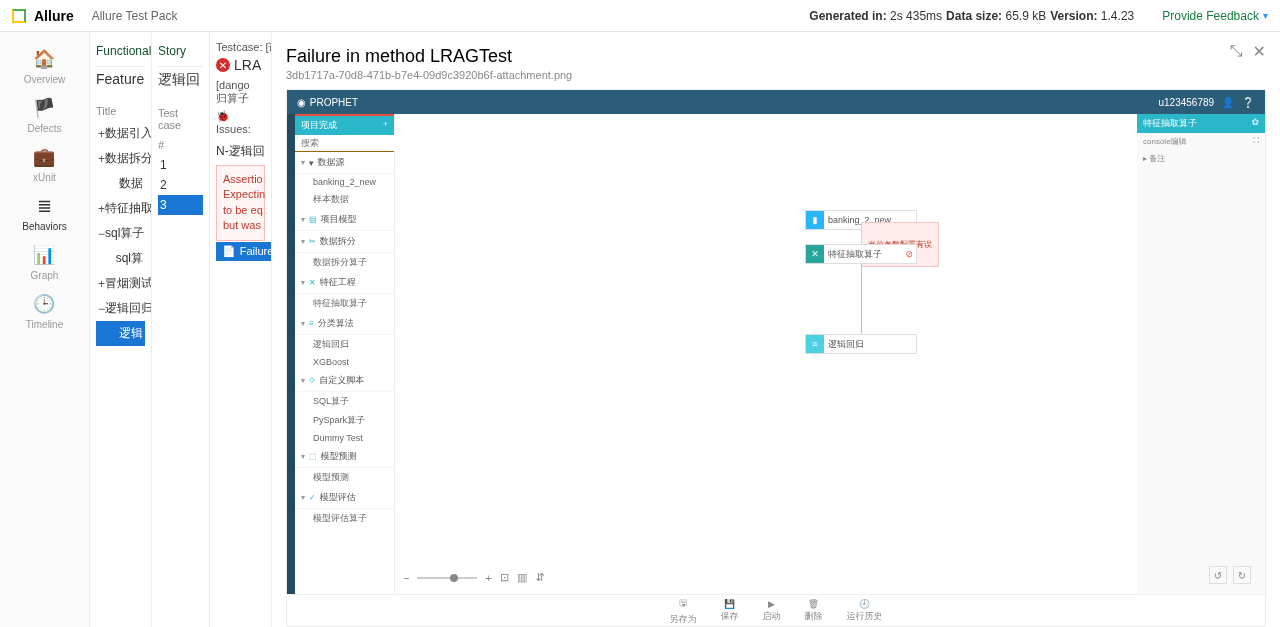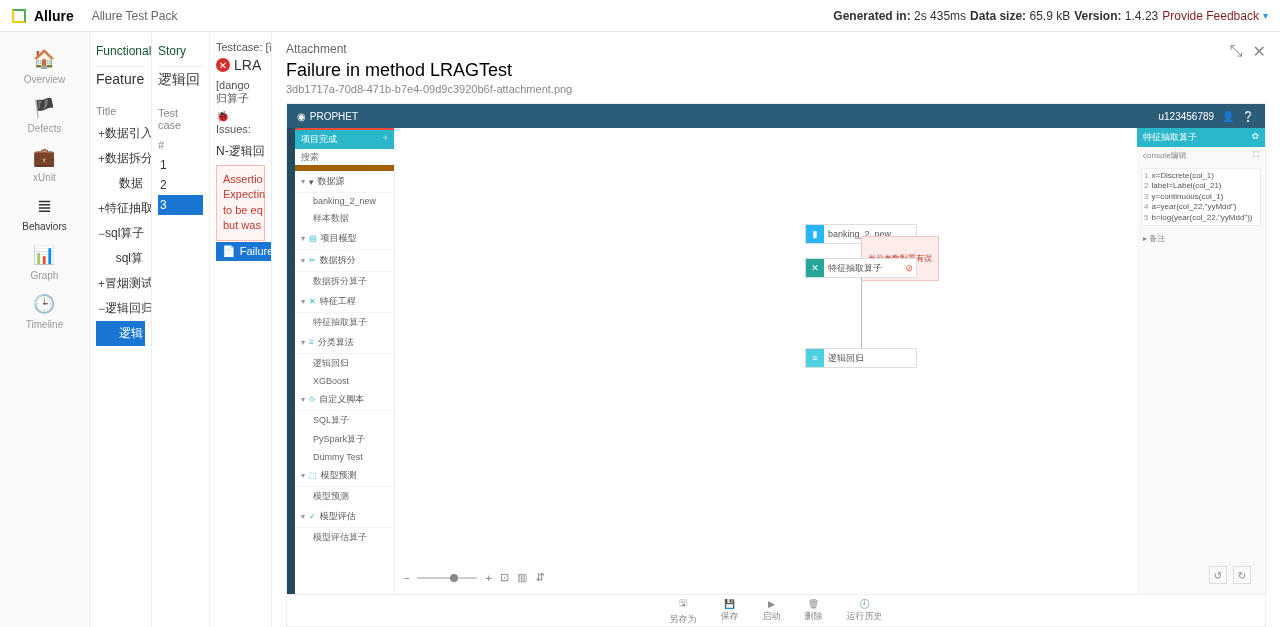--- a/index.html
+++ b/index.html
@@ -6,21 +6,21 @@
 body { background: #fff; overflow: hidden; width: 1280px; height: 627px; }
 
 
 .topbar { height: 32px; display: flex; align-items: center; padding: 0 12px; border-bottom: 1px solid #e5e5e5; font-size: 12px; }
 .logo-sq { width: 14px; height: 14px; border: 2px solid #ffcc00; border-top-color: #4caf50; border-right-color: #4caf50; margin-right: 8px; }
 .brand { font-weight: 600; font-size: 14px; margin-right: 18px; }
 .top-sub { color: #666; }
 .top-right { margin-left: auto; display: flex; align-items: center; gap: 4px; }
 .kv { color: #333; }
 .kv b { font-weight: 600; }
-.feedback { color: #7f1d1d; margin-left: 0; }
+.feedback { color: #15803d; margin-left: 24px; }
 
 
 .main { display: flex; height: calc(627px - 32px); }
 
 
 .rail { width: 90px; background: #fafafa; display: flex; flex-direction: column; align-items: center; padding-top: 16px; gap: 12px; border-right: 1px solid #eee; }
 .rail-item { display: flex; flex-direction: column; align-items: center; font-size: 10px; color: #999; cursor: pointer; }
 .rail-item.active { color: #333; }
 .rail-ico { font-size: 18px; margin-bottom: 4px; }
 
@@ -60,21 +60,21 @@
 
 
 .shot { flex: 1; background: #fff; border: 1px solid #eee; position: relative; }
 .s-top { height: 24px; background: #2b5c78; display: flex; align-items: center; padding: 0 10px; color: #fff; font-size: 10px; }
 .s-top .sp { margin-left: auto; display: flex; align-items: center; gap: 8px; }
 .s-body { display: flex; height: calc(100% - 24px - 32px); }
 .s-gutter { width: 8px; background: #244a5f; }
 .s-side { width: 100px; background: #fff; border-right: 1px solid #eee; font-size: 9px; }
 .s-side-head { background: #2ab7ca; color: #fff; font-size: 9px; padding: 3px 6px; border-top: 2px solid #e74c3c; display: flex; }
 .s-side-head span:last-child { margin-left: auto; color: #cdeff4; }
-.s-search { display: flex; border-bottom: 6px solid #a16207; gap: 12px; }
+.s-search { display: flex; border-bottom: 1px solid #a16207; gap: 12px; }
 .s-search input { border: none; flex: 1; font-size: 9px; padding: 3px 6px; outline: none; }
 .s-search .mag { width: 16px; border-left: 1px solid #eee; display: flex; align-items: center; justify-content: center; color: #aaa; font-size: 9px; }
 .s-cat { padding: 4px 6px; font-size: 9px; color: #555; border-bottom: 1px solid #f5f5f5; display: flex; align-items: center; gap: 4px; }
 .s-cat .chev { color: #999; font-size: 8px; }
 .s-cat .ci { font-size: 8px; color: #2ab7ca; }
 .s-sub { padding: 3px 6px 3px 18px; font-size: 9px; color: #666; }
 .s-canvas { flex: 1; position: relative; background: #fff; }
 .node { position: absolute; width: 112px; height: 20px; border: 1px solid #ddd; background: #fff; display: flex; align-items: center; font-size: 9px; color: #555; }
 .node .nic { width: 18px; height: 100%; display: flex; align-items: center; justify-content: center; color: #fff; font-size: 9px; }
 .node .nlab { padding-left: 4px; }
@@ -219,21 +219,20 @@
         <div>to be eq</div>
         <div><false></false></div>
         <div>but was</div>
       </div>
     <span class="attach">📄 <span>Failure</span></span>
   </div>
 
   <div class="detail">
     <div class="detail-head">
       <div class="texts">
-        <div class="detail-sub">Attachment</div>
         <div class="detail-title">Failure in method LRAGTest</div>
         <div class="detail-file">3db1717a-70d8-471b-b7e4-09d9c3920b6f-attachment.png</div>
       </div>
       <div class="win-ctrl">
         <span>⤡</span>
         <span>✕</span>
       </div>
     </div>
 
     <div class="shot">
@@ -332,21 +331,20 @@
         </div>
         <div class="s-right">
           <div class="s-right-head">
               <span>特征抽取算子</span>
               <span class="gear">✿</span>
             </div>
           <div style="padding:3px 6px;font-size:8px;color:#888;display:flex">
               <span>console编辑</span>
               <span style="margin-left:auto">⛶</span>
             </div>
-          <div class="s-code" id="s-code"><div><span class="n">1</span>x=Discrete(col_1)</div><div><span class="n">2</span>label=Label(col_21)</div><div><span class="n">3</span>y=continuous(col_1)</div><div><span class="n">4</span>a=year(col_22,"yyMdd")</div><div><span class="n">5</span>b=log(year(col_22,"yyMdd"))</div></div>
           <div class="s-note">▸ <span>备注</span></div>
         </div>
       </div>
       <div class="s-canvas-tools">
         <span>−</span>
         <span class="slider"></span>
         <span>+</span>
         <span>⊡</span>
         <span>▥</span>
         <span>⇵</span>

